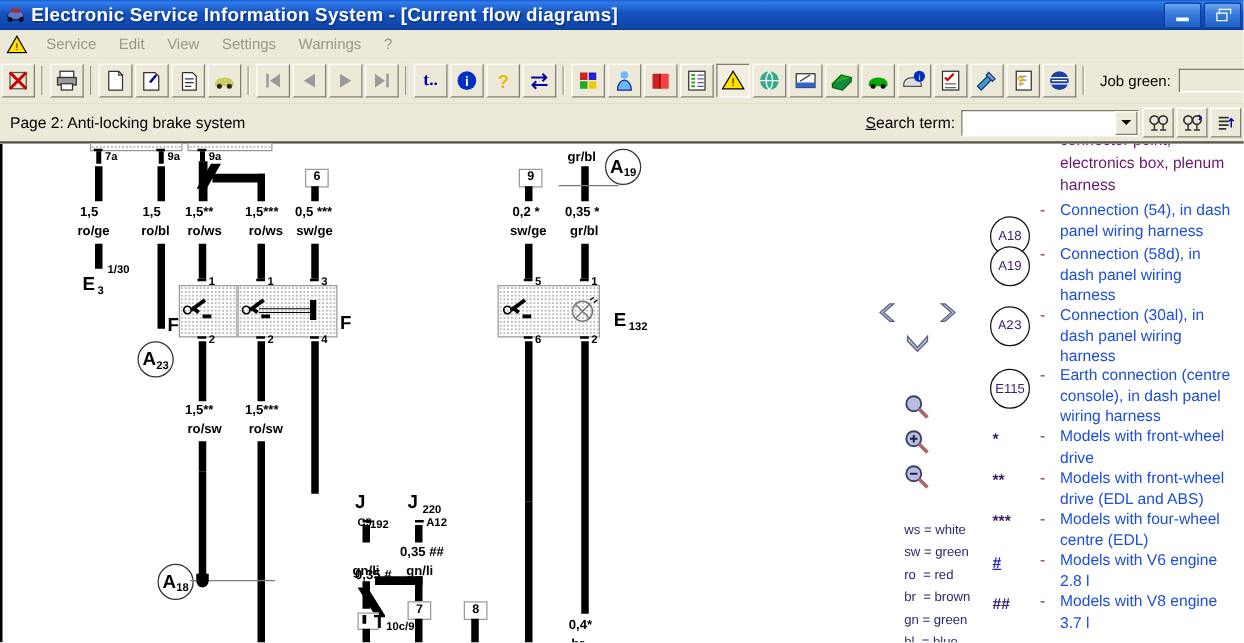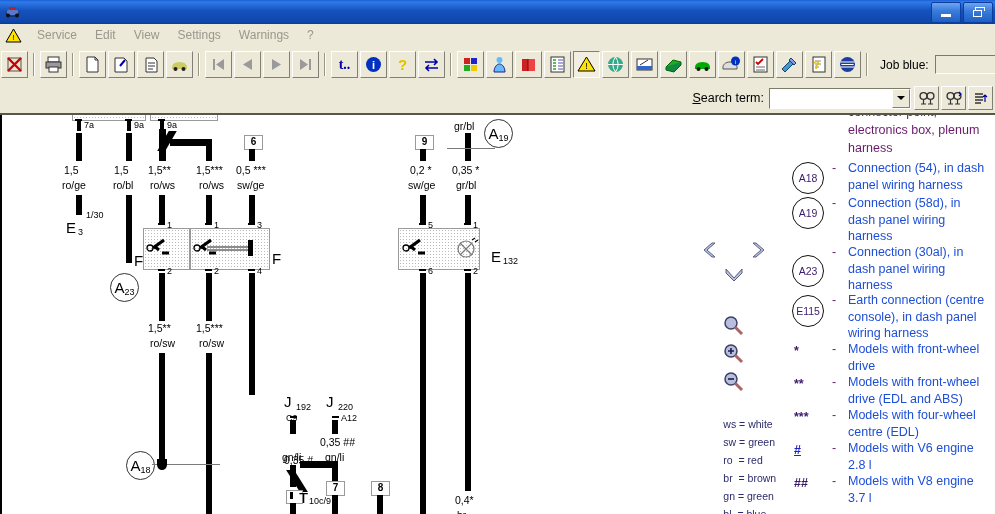--- a/index.html
+++ b/index.html
@@ -100,21 +100,21 @@
 
   
   .canvas{
     position:absolute;left:0;top:115px;width:995px;height:399px;
     background:#ffffff;overflow:hidden;
   }
   .canvas-border-l{position:absolute;left:0;top:0;width:2px;height:399px;background:#000;}
 
   
   .wire{position:absolute;background:#000;}
-  .lbl{position:absolute;font-size:10.5px;font-weight:normal;color:#000;white-space:nowrap;line-height:1;}
+  .lbl{position:absolute;font-size:10.5px;font-weight:bold;color:#000;white-space:nowrap;line-height:1;}
   .lbl.sm{font-size:9px;}
   .lbl.big{font-size:15px;}
   .thinline{position:absolute;background:#7a7a7a;height:1px;}
   .numbox{
     position:absolute;border:1px solid #9a9a9a;background:#fff;
     font-size:10px;font-weight:bold;color:#000;text-align:center;line-height:12px;
     height:13px;min-width:15px;
   }
   .circ{
     position:absolute;border:1px solid #333;border-radius:50%;background:#fff;
@@ -151,20 +151,21 @@
   <div class="titlebar">
     <span class="tb-icon">
       <svg width="17" height="16" viewBox="0 0 17 16">
         <ellipse cx="8.5" cy="9" rx="7" ry="4" fill="#1a2f6e"></ellipse>
         <ellipse cx="8.5" cy="8" rx="6" ry="3.2" fill="#5c78c8"></ellipse>
         <circle cx="4" cy="11.5" r="2" fill="#111"></circle>
           <circle cx="13" cy="11.5" r="2" fill="#111"></circle>
         <rect x="5" y="3" width="7" height="3" fill="#b22"></rect>
       </svg>
     </span>
+    <span class="tb-title">Electronic Service Information System - [Current flow diagrams]</span>
     <span class="tb-spacer"></span>
     <span class="tb-btn">
         <i class="min"></i>
       </span>
     <span class="tb-btn">
         <i class="restore"></i>
       </span>
   </div>
 
   <div class="menubar">
@@ -363,26 +364,27 @@
         </svg>
     </span>
     <span class="tbtn raised">
       <svg width="19" height="19" viewBox="0 0 19 19">
           <circle cx="9.5" cy="9.5" r="7.5" fill="#1a3fa0"></circle>
           <path d="M2.3 7h14.4M2.3 12h14.4M3.4 9.5h12.2" stroke="#fff" stroke-width="1"></path>
         </svg>
     </span>
     <span class="tsep"></span>
 
-    <span class="jobnote-label">Job blue:</span>
+    <span class="jobnote-label">Job green:</span>
     <input class="jobnote-input" type="text" value="" style="">
 
   </div>
 
   <div class="pagebar">
+    <span class="page-title">Page 2: Anti-locking brake system</span>
     <span class="pb-spacer"></span>
     <span class="search-label"><u>S</u>earch term:</span>
     <span class="search-combo">
       <input type="text" value="" style="">
       <span class="combo-arrow">
           <i></i>
         </span>
     </span>
     <span class="sbtn">
       <svg width="16" height="15" viewBox="0 0 16 15">
@@ -506,21 +508,21 @@
 
     <div class="circ" style="left:126px;top:336px;width:27px;height:27px;">
       <span class="lbl big" style="position:static;">A</span>
         <span class="lbl sm" style="position:static;align-self:flex-end;margin-bottom:4px;">18</span>
     </div>
     <div class="thinline" style="left:152px;top:349px;width:68px;"></div>
     <div class="wire" style="left:157px;top:344px;width:10px;height:11px;border-radius:0 0 50% 50%;"></div>
     <div class="wire" style="left:159px;top:262px;width:6px;height:86px;"></div>
 
     <div class="lbl big" style="left:284px;top:279px;">J</div>
-    <div class="lbl sm" style="left:296px;top:288px;">192</div>
+    <div class="lbl sm" style="left:296px;top:300px;">192</div>
     <div class="pincap" style="left:290px;top:301px;"></div>
     <div class="lbl sm" style="left:286px;top:299px;">C9</div>
     <div class="wire" style="left:290px;top:305px;width:6px;height:14px;"></div>
     <div class="lbl" style="left:284px;top:322px;margin-top:18px;">0,35 #</div>
     <div class="lbl" style="left:282px;top:337px;">gn/li</div>
     <div class="wire" style="left:290px;top:350px;width:6px;height:22px;"></div>
 
     <div class="wire" style="left:293px;top:355px;width:8px;height:22px;transform:skewX(32deg);"></div>
     <div class="wire" style="left:300px;top:346px;width:38px;height:7px;"></div>
     <div class="wire" style="left:332px;top:346px;width:6px;height:26px;"></div>
@@ -640,36 +642,36 @@
            
       </div>
 
     </div>
 
     <div class="legendpanel" style="left:786px;top:-8px;width:209px;">
       <div class="topcut" style="left:62px;top:-2px;">connector point,</div>
       <div class="topcut" style="left:62px;top:16px;">electronics box, plenum</div>
       <div class="topcut" style="left:62px;top:34px;">harness</div>
 
-      <div class="lg-circle" style="left:6px;top:55px;">
+      <div class="lg-circle" style="left:6px;top:66px;">
         <span>A18</span>
       </div>
       <div class="lg-dash" style="left:46px;top:54px;">-</div>
       <div class="lg-text" style="left:62px;top:53px;width:148px;">Connection (54), in dash
 panel wiring harness</div>
 
       <div class="lg-circle" style="left:6px;top:90px;">
         <span>A19</span>
       </div>
       <div class="lg-dash" style="left:46px;top:89px;">-</div>
       <div class="lg-text" style="left:62px;top:88px;width:148px;">Connection (58d), in
 dash panel wiring
 harness</div>
 
-      <div class="lg-circle" style="left:6px;top:148px;">
+      <div class="lg-circle" style="left:6px;top:138px;font-family:Liberation Mono, monospace;">
         <span>A23</span>
       </div>
       <div class="lg-dash" style="left:46px;top:138px;">-</div>
       <div class="lg-text" style="left:62px;top:137px;width:148px;">Connection (30al), in
 dash panel wiring
 harness</div>
 
       <div class="lg-circle" style="left:6px;top:188px;">
         <span>E115</span>
       </div>

